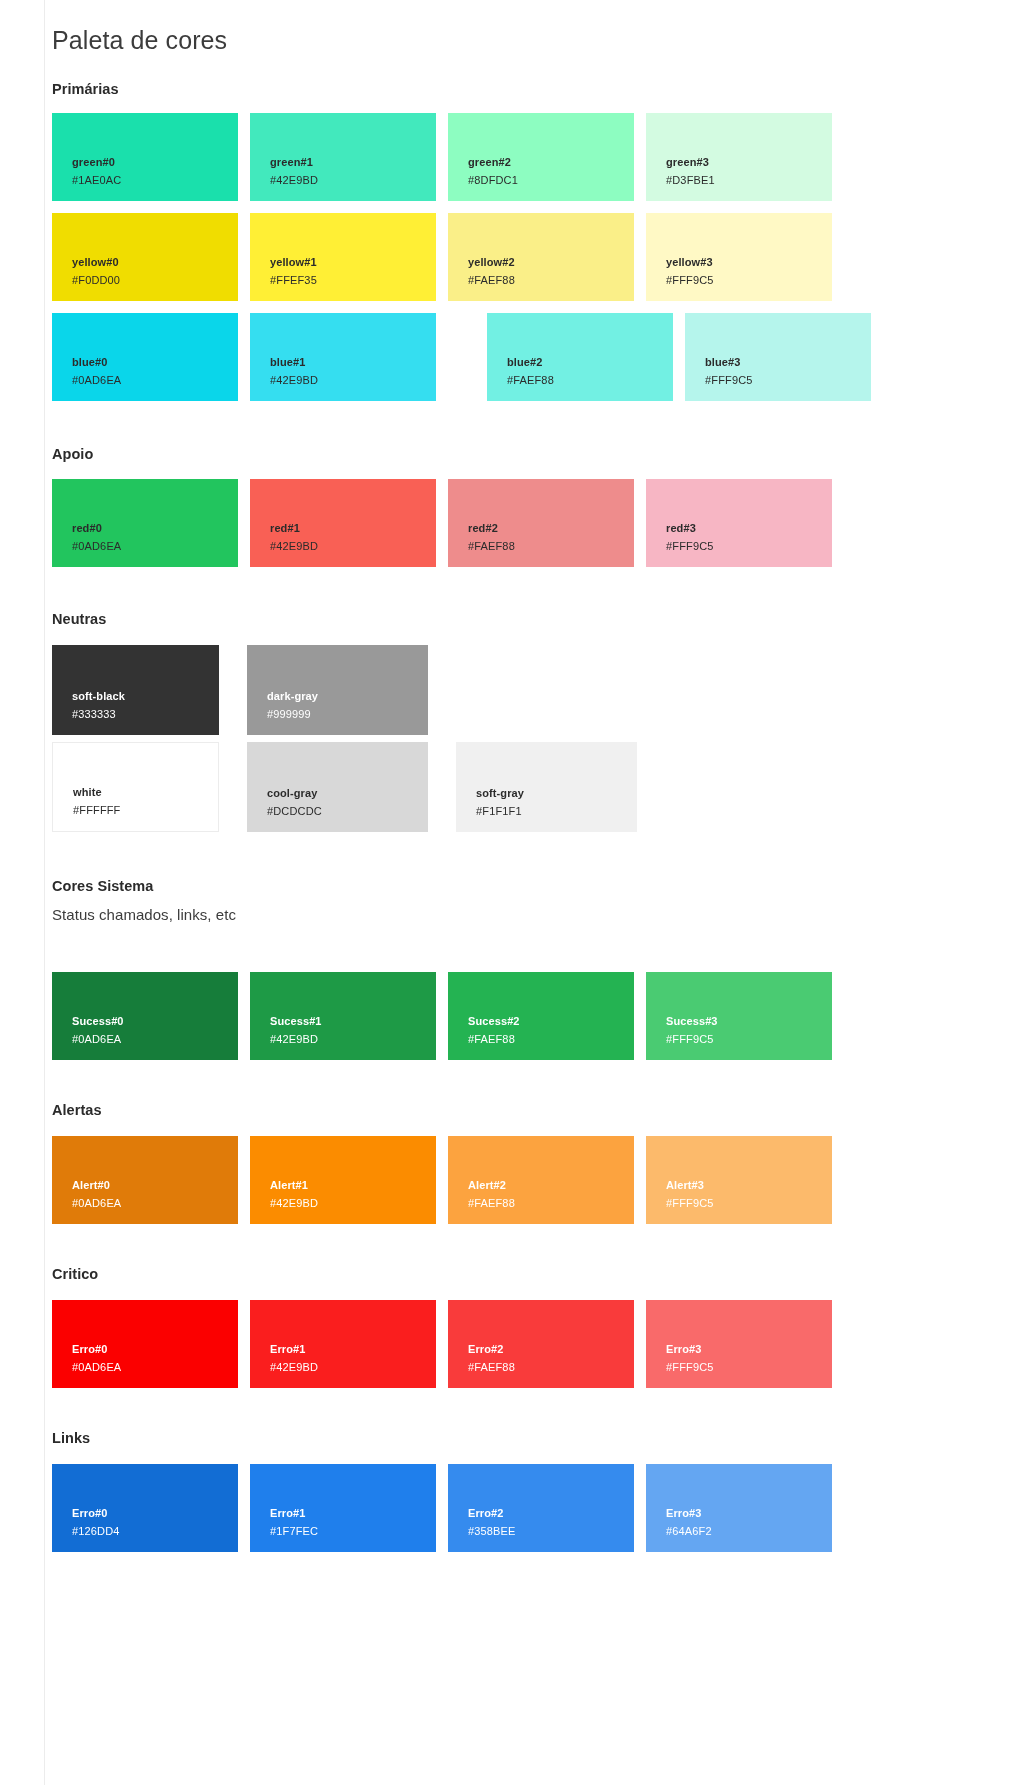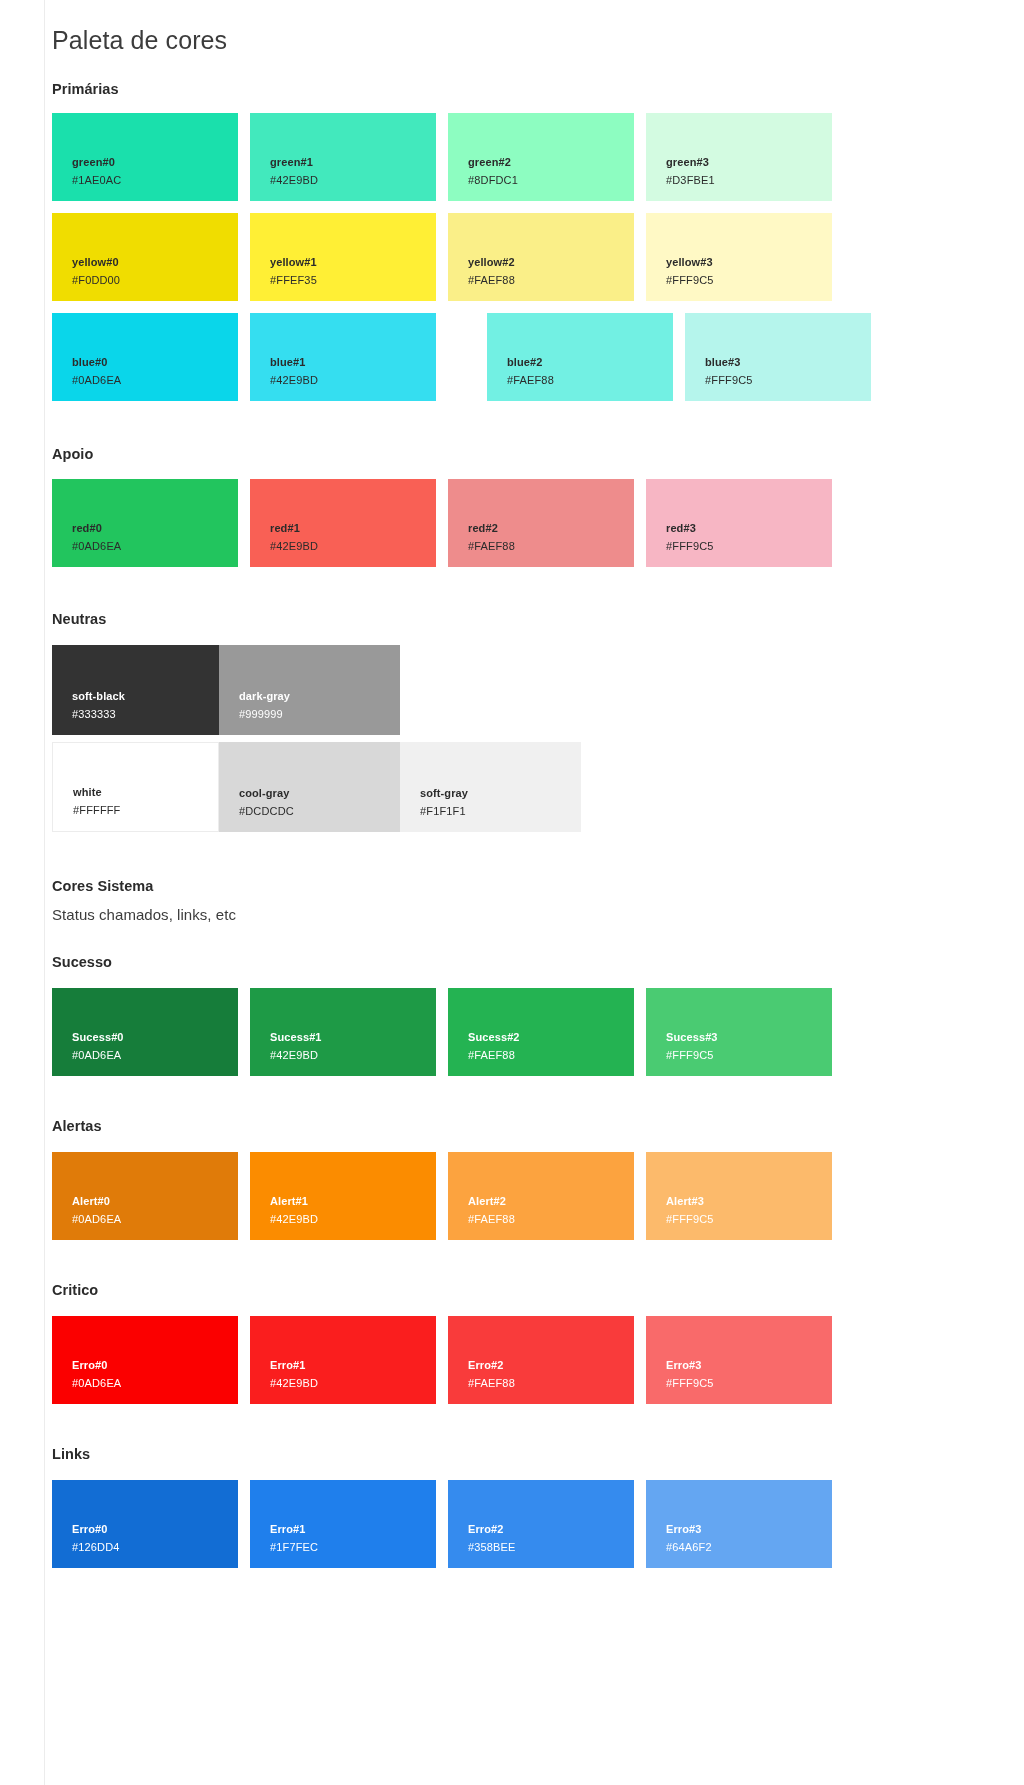--- a/index.html
+++ b/index.html
@@ -88,21 +88,21 @@
   .swatch .hex {
     font-size: 11px;
     font-weight: 400;
     letter-spacing: 0.15px;
     line-height: 1.7;
   }
 
   
   .neutral-row {
     display: flex;
-    gap: 0;
+    gap: 28px;
   }
 
   .neutral-row .swatch {
     width: 167px;
     height: 90px;
   }
 
   .neutral-row .swatch.wide { width: 181px; }
 
   .swatch.bordered { border: 1px solid #ececec; }
@@ -274,21 +274,20 @@
           </div>
         </div>
       </div>
 
     <div style="height:46px"></div>
     <h2 class="section-heading">Cores Sistema</h2>
     <div style="height:12px"></div>
     <p class="section-sub">Status chamados, links, etc</p>
 
     <div style="height:31px"></div>
-    <h2 class="section-heading">Sucesso</h2>
     <div style="height:18px"></div>
     <div class="swatch-row" id="row-sucesso">
         <div class="swatch tone-light" style="background: rgb(22, 125, 58);">
           <div class="labels">
             <div class="name">Sucess#0</div>
             <div class="hex">#0AD6EA</div>
           </div>
         </div>
         <div class="swatch tone-light" style="background: rgb(30, 154, 70);">
           <div class="labels">

